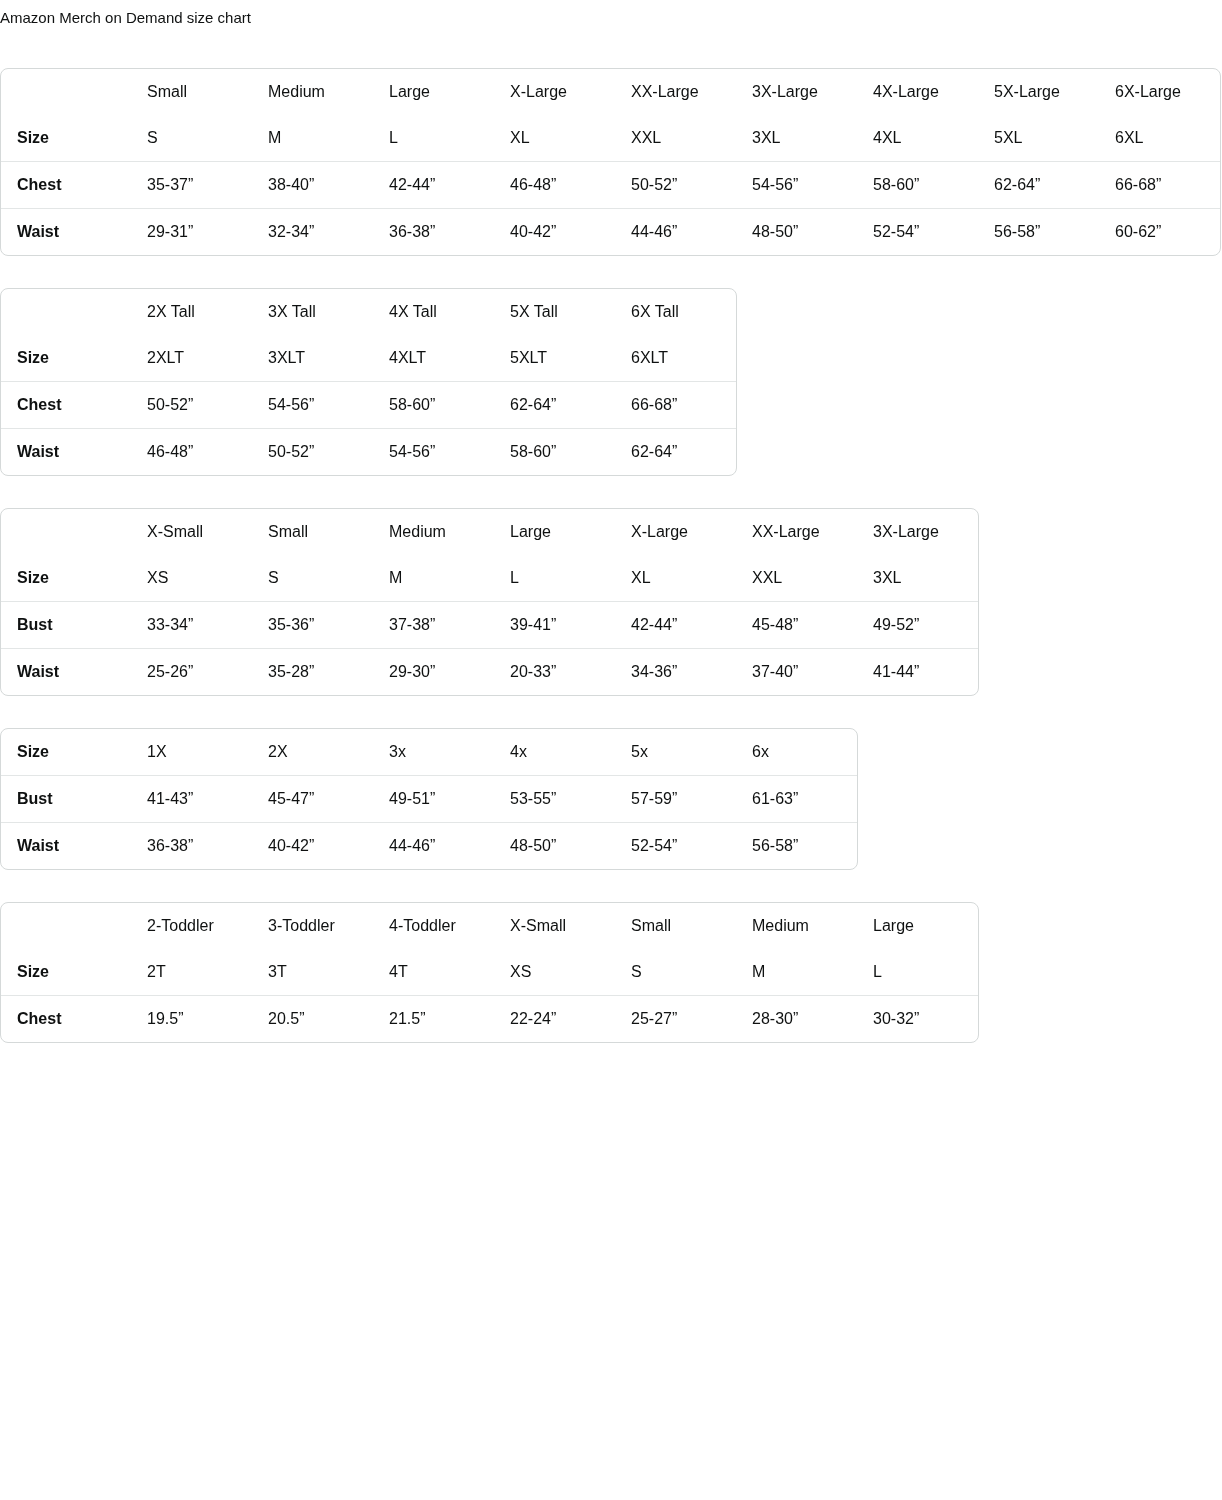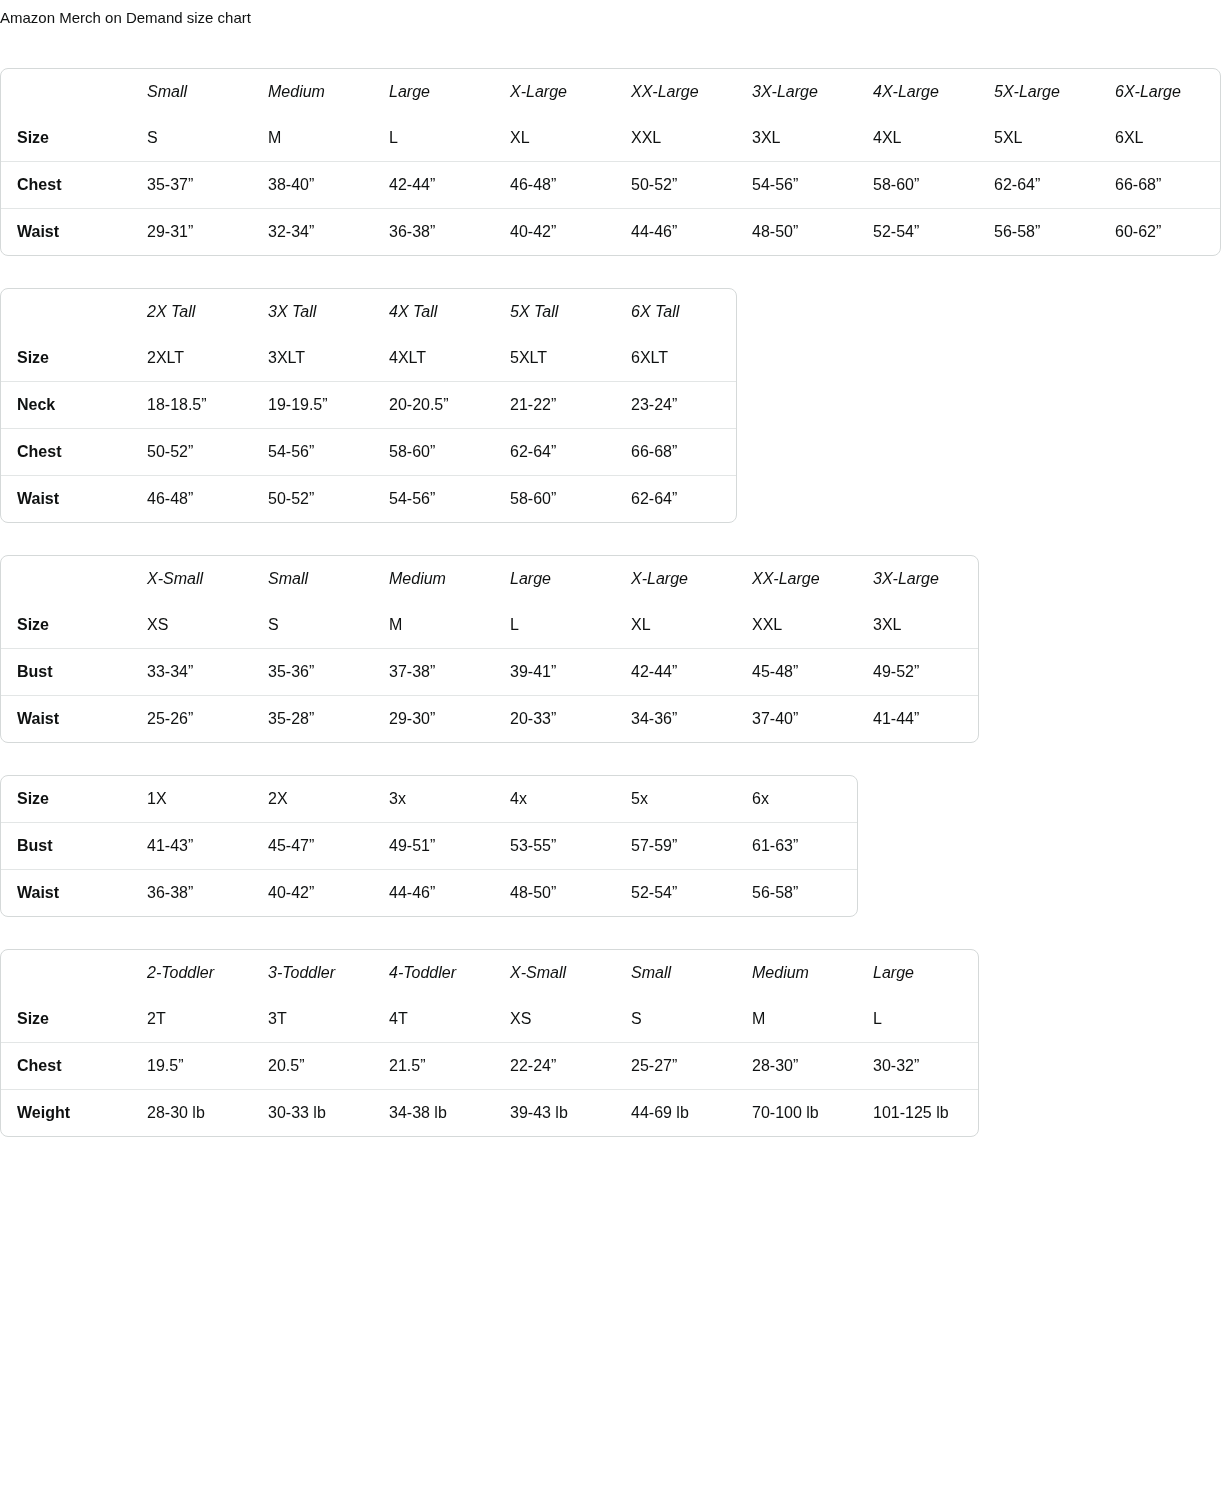--- a/index.html
+++ b/index.html
@@ -74,21 +74,20 @@
     font-weight: 700;
   }
   table.size-table td.corner {
     width: 130px;
   }
   table.size-table th.rowhead {
     width: 130px;
   }
   .colhead {
     font-weight: 400;
-    font-style: italic;
   }
   
   .t-men td, .t-men th { width: 121px; }
   .t-men td.corner, .t-men th.rowhead { width: 130px; }
 
   .t-tall td, .t-tall th { width: 121px; }
   .t-tall td.corner, .t-tall th.rowhead { width: 130px; }
 
   .t-women td, .t-women th { width: 121px; }
   .t-women td.corner, .t-women th.rowhead { width: 130px; }
@@ -183,28 +182,20 @@
           <tbody>
             <tr>
               <th class="rowhead">Size</th>
               <td>2XLT</td>
               <td>3XLT</td>
               <td>4XLT</td>
               <td>5XLT</td>
               <td>6XLT</td>
             </tr>
             <tr>
-              <th class="rowhead">Neck</th>
-              <td>18-18.5”</td>
-              <td>19-19.5”</td>
-              <td>20-20.5”</td>
-              <td>21-22”</td>
-              <td>23-24”</td>
-            </tr>
-            <tr>
               <th class="rowhead">Chest</th>
               <td>50-52”</td>
               <td>54-56”</td>
               <td>58-60”</td>
               <td>62-64”</td>
               <td>66-68”</td>
             </tr>
             <tr>
               <th class="rowhead">Waist</th>
               <td>46-48”</td>
@@ -334,27 +325,17 @@
             <tr>
               <th class="rowhead">Chest</th>
               <td>19.5”</td>
               <td>20.5”</td>
               <td>21.5”</td>
               <td>22-24”</td>
               <td>25-27”</td>
               <td>28-30”</td>
               <td>30-32”</td>
             </tr>
-            <tr>
-              <th class="rowhead">Weight</th>
-              <td>28-30 lb</td>
-              <td>30-33 lb</td>
-              <td>34-38 lb</td>
-              <td>39-43 lb</td>
-              <td>44-69 lb</td>
-              <td>70-100 lb</td>
-              <td>101-125 lb</td>
-            </tr>
           </tbody>
         </table>
       </div>
     </div>
 </div>
 
 </body></html>

